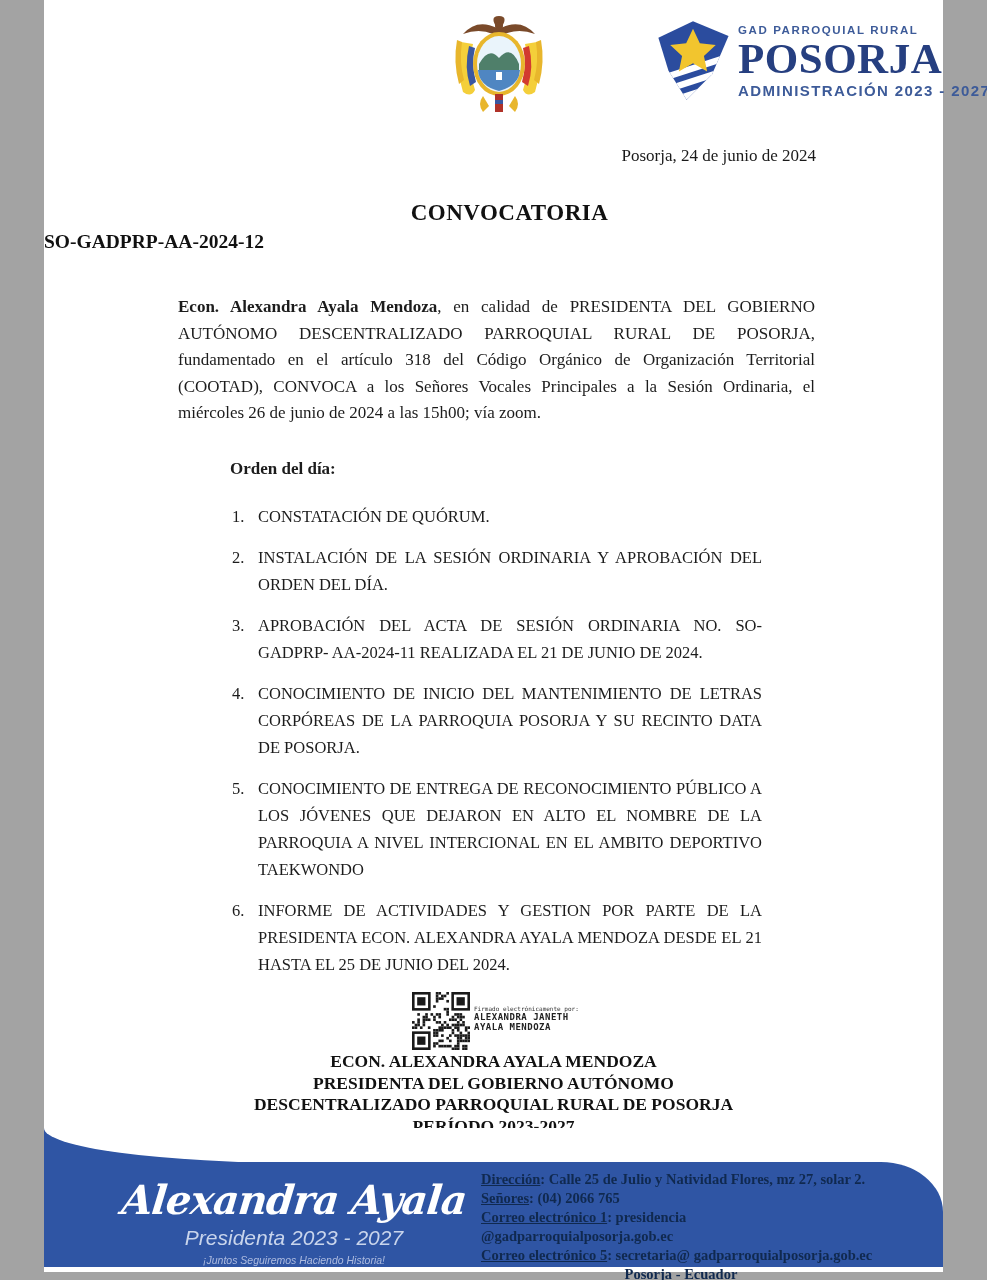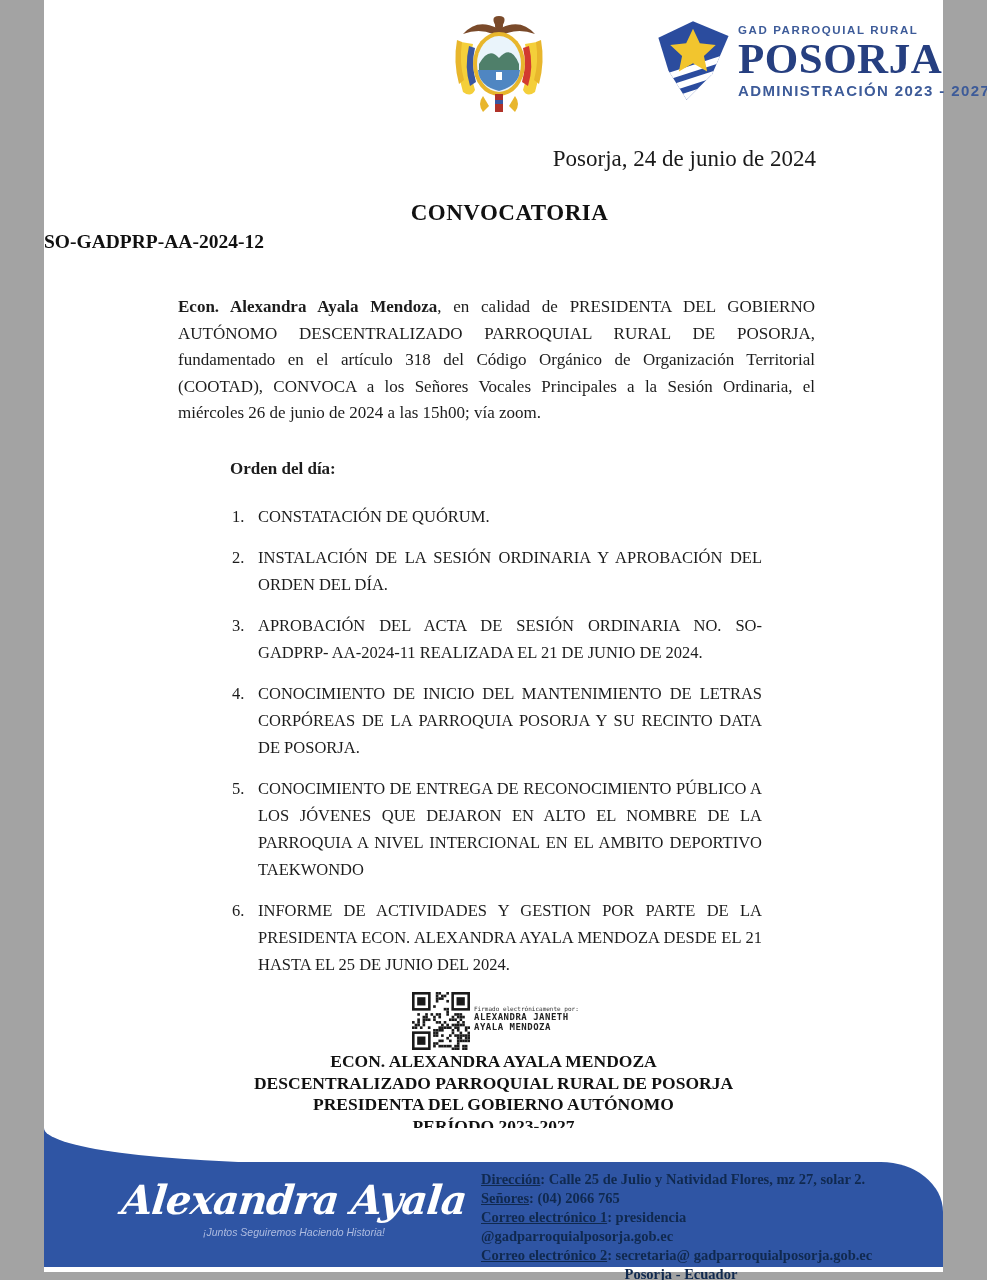--- a/index.html
+++ b/index.html
@@ -20,21 +20,21 @@
   .brand-text { position: absolute; left: 86px; top: 8px; width: 180px; }
   .brand-line1 { font-family: "Liberation Sans", sans-serif; font-weight: bold;
     font-size: 11.5px; letter-spacing: 1.6px; color: #3d5b99; white-space: nowrap; }
   .brand-line2 { font-family: "Liberation Serif", serif; font-weight: bold;
     font-size: 43px; line-height: 46px; color: #263f80; letter-spacing: 0.5px; }
   .brand-line3 { font-family: "Liberation Sans", sans-serif; font-weight: bold;
     font-size: 15px; letter-spacing: 1.4px; color: #3d5b99; white-space: nowrap; }
 
   
   .dateline { position: absolute; top: 146px; right: 127px;
-    font-size: 23px; color: #1a1a1a; }
+    font-size: 17px; color: #1a1a1a; }
   .doc-title { position: absolute; top: 200px; left: 0; width: 100%;
     text-align: center; font-weight: bold; font-size: 23px; letter-spacing: 0.5px; color: #111; padding-left: 32px; }
   .doc-subtitle { position: absolute; top: 231px; left: 0; width: 100%;
     font-weight: bold; font-size: 19.5px; color: #111; }
 
   .content { position: absolute; left: 134px; top: 294px; width: 637px; color: #1c1c1c; }
   .intro { font-size: 17px; line-height: 26.5px; text-align: justify; }
   .agenda-heading { margin: 32px 0 0 52px; font-weight: bold; font-size: 17px; }
   .agenda { margin: 24px 0 0 54px; width 530px; }
   .agenda-item { display: flex; width: 530px; margin-bottom: 14px;
@@ -311,37 +311,38 @@
       </div>
       <div class="stamp-text">
         <div class="stamp-note">Firmado electrónicamente por:</div>
         <div class="stamp-name">ALEXANDRA JANETH</div>
         <div class="stamp-name">AYALA MENDOZA</div>
       </div>
     </div>
 
     <div class="sig-block">
       <div>ECON. ALEXANDRA AYALA MENDOZA</div>
+      <div>PRESIDENTA DEL GOBIERNO AUTÓNOMO</div>
       <div>DESCENTRALIZADO PARROQUIAL RURAL DE POSORJA</div>
-      <div>PRESIDENTA DEL GOBIERNO AUTÓNOMO</div>
       <div>PERÍODO 2023-2027</div>
     </div>
 
     <div class="wedge"></div>
     <div class="wedge-mask"></div>
     <div class="band">
       <div class="band-inner">
         <div class="foot-left">
           <div class="script-name">Alexandra Ayala</div>
+          <div class="foot-role">Presidenta 2023 - 2027</div>
           <div class="foot-slogan">¡Juntos Seguiremos Haciendo Historia!</div>
         </div>
         <div class="foot-right">
           <div><span class="contact-label">Dirección</span><span>: Calle 25 de Julio y Natividad Flores, mz 27, solar 2.</span></div>
           <div><span class="contact-label">Señores</span><span>: (04) 2066 765</span></div>
           <div><span class="contact-label">Correo electrónico 1</span><span>: presidencia @gadparroquialposorja.gob.ec</span></div>
-          <div><span class="contact-label">Correo electrónico 2</span><span>: secretaria@ gadparroquialposorja.gob.ec</span></div>
+          <div><span class="contact-label">Correo electrónico 5</span><span>: secretaria@ gadparroquialposorja.gob.ec</span></div>
           <div class="foot-location">Posorja - Ecuador</div>
         </div>
       </div>
     </div>
 
   </div>
 </div>
 
 </body></html>

